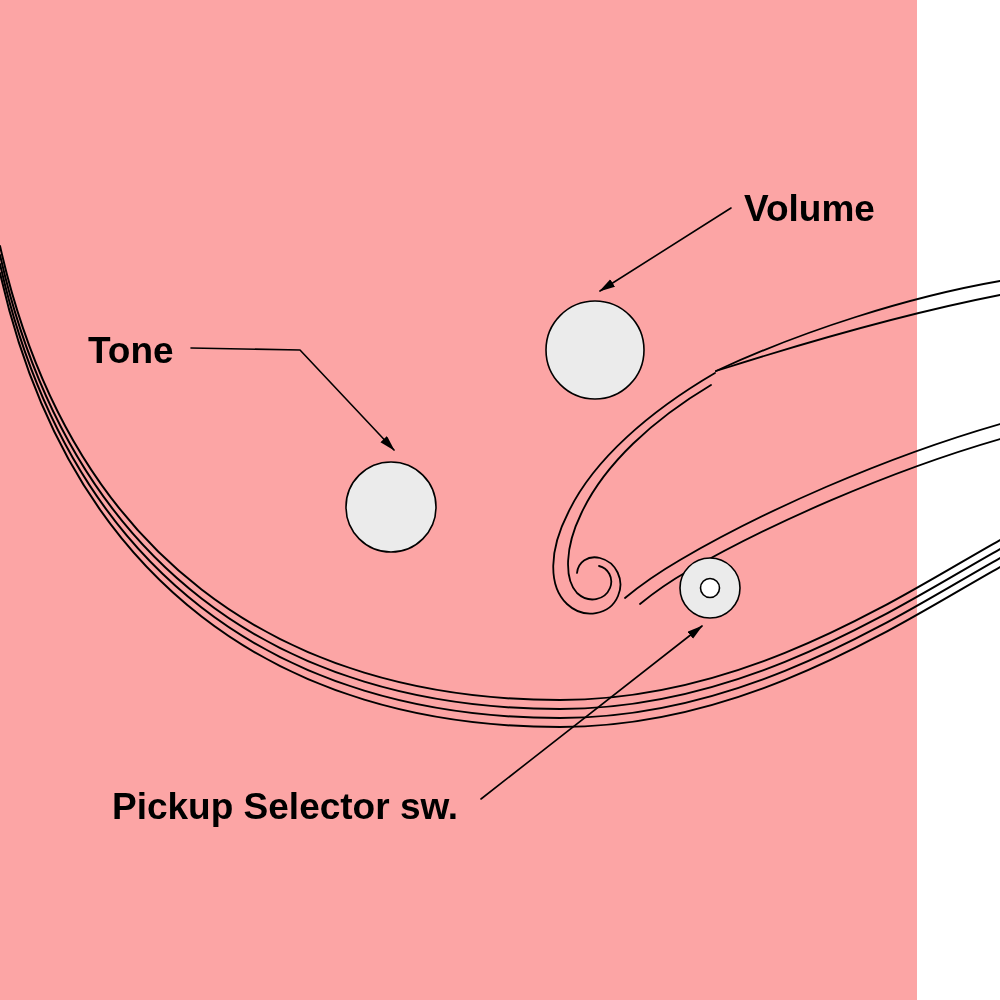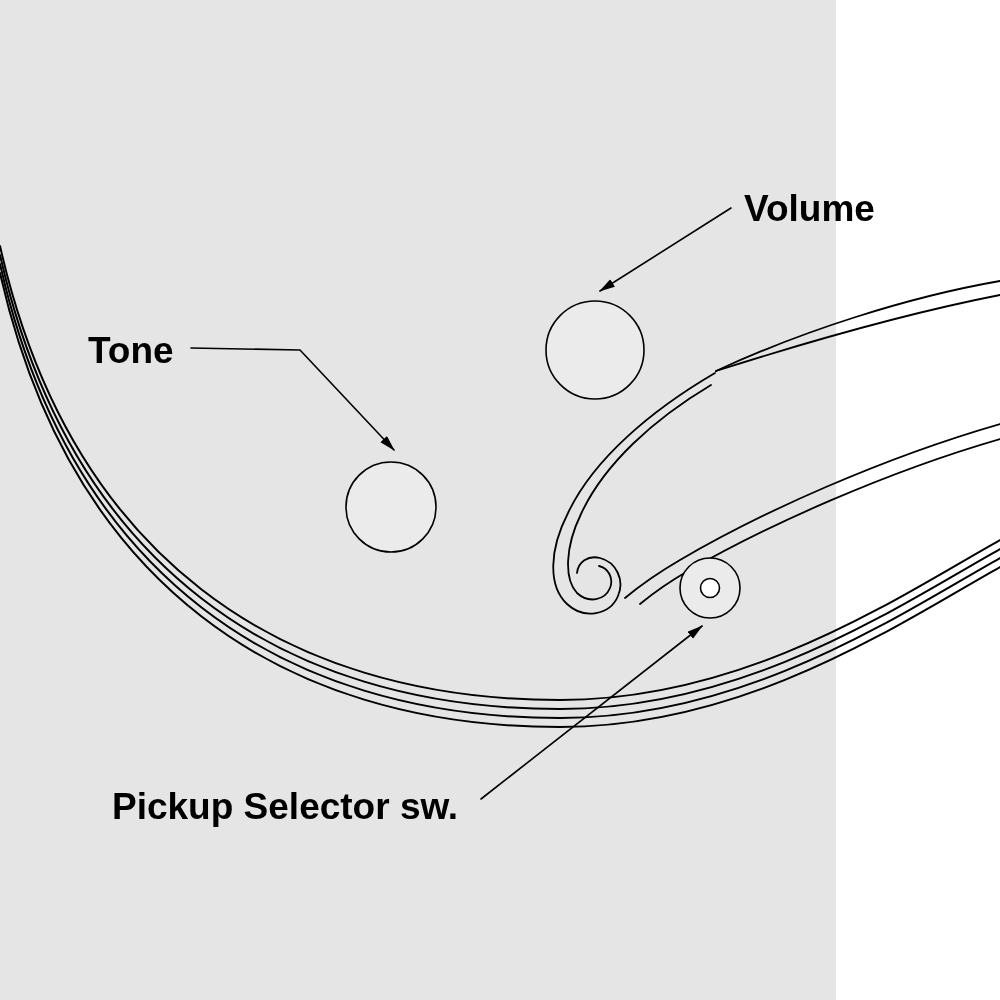--- a/index.html
+++ b/index.html
@@ -8,23 +8,23 @@
     background: #ffffff;
   }
   body {
     width: 1000px;
     height: 1000px;
     overflow: hidden;
     font-family: "Liberation Sans", sans-serif;
   }
   #diagram-wrap {
     position: relative;
-    width: 836px;
+    width: 917px;
     height: 1000px;
-    background: #e5e5e5;
+    background: #fca5a5;
   }
   svg { display: block; }
   .ln {
     fill: none;
     stroke-linecap: round;
     stroke-linejoin: round;
   }
   .edge   { stroke-width: 2; }
   .fhole  { stroke-width: 1.8; }
   .leader { stroke-width: 1.6; }

